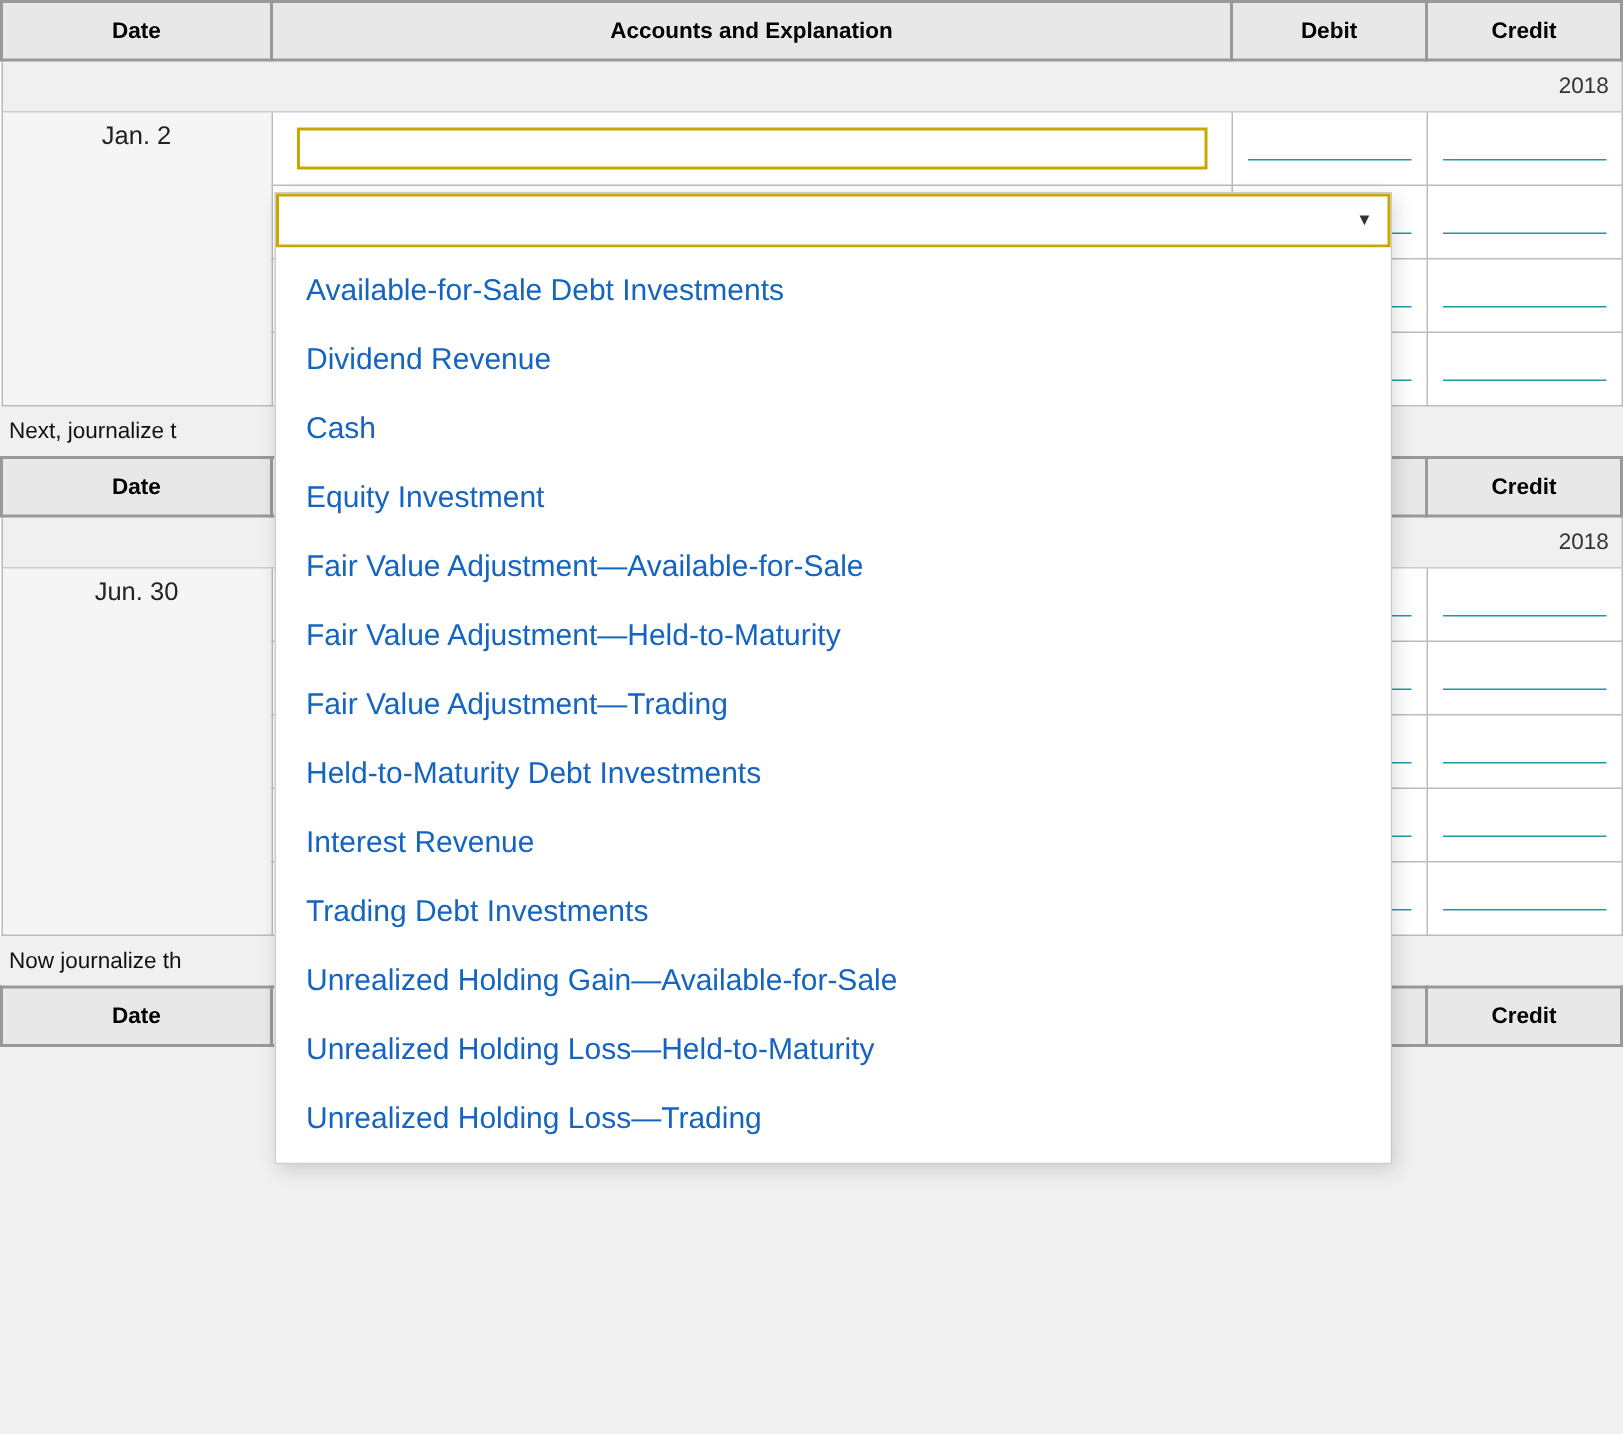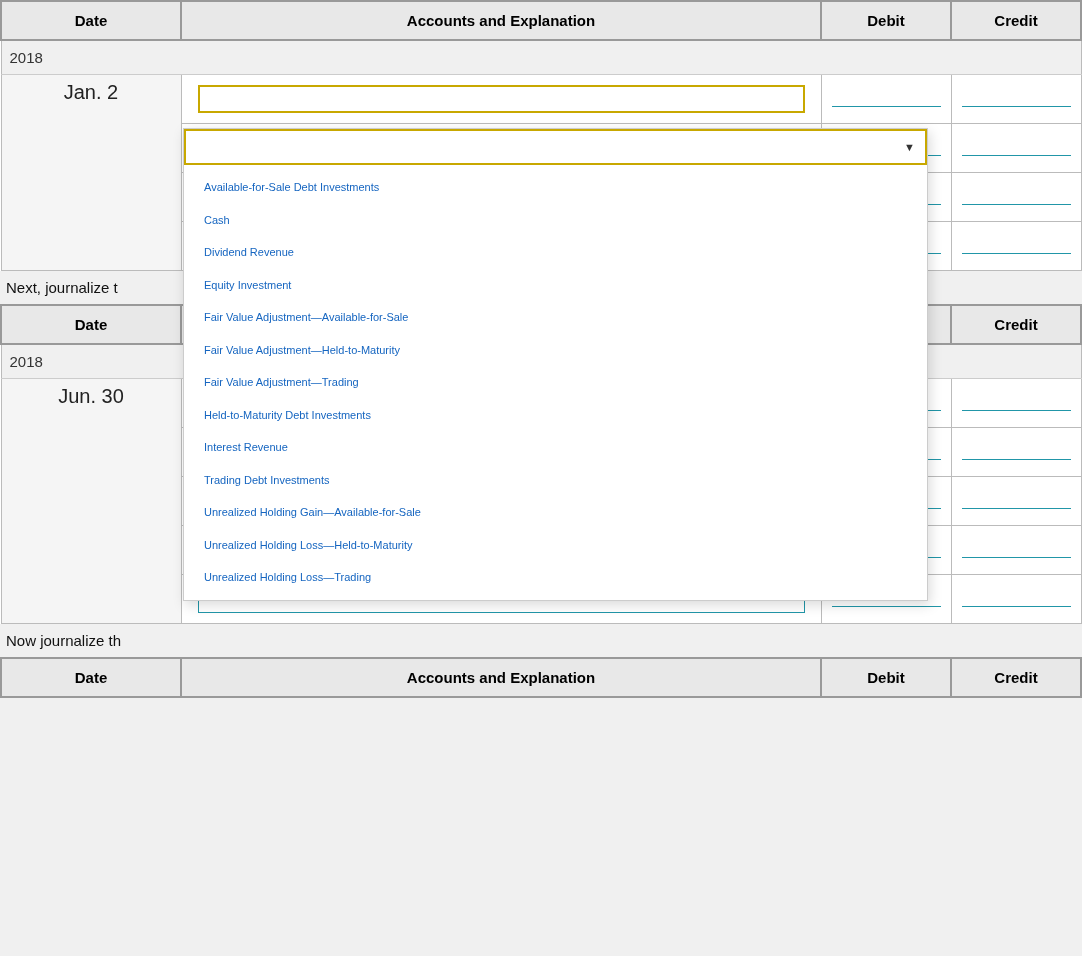--- a/index.html
+++ b/index.html
@@ -40,21 +40,21 @@
     .journal-table th.debit-col { width: 130px; }
 
     .journal-table td {
       border: 1px solid #bbb;
       padding: 6px 10px;
       vertical-align: top;
     }
 
     .date-cell {
       text-align: center;
-      font-size: 20px;
+      font-size: 17px;
       color: #222;
       background: #f5f5f5;
       width: 180px;
       border-right: 2px solid #999;
     }
 
     .account-cell {
       background: #fff;
       padding: 0;
     }
@@ -74,21 +74,21 @@
       padding: 2px 6px;
       font-size: 14px;
     }
 
     .year-row td {
       background: #f0f0f0;
       border-bottom: 1px solid #ccc;
       font-size: 15px;
       font-weight: normal;
       color: #333;
-      text-align: left;
+      text-align: right;
       padding: 8px;
     }
 
     
     .dropdown-overlay {
       position: absolute;
       top: 128px;
       left: 183px;
       width: 745px;
       background: #fff;
@@ -123,21 +123,21 @@
 
     .dropdown-list {
       background: #fff;
       max-height: 700px;
       overflow-y: auto;
       padding: 6px 0;
     }
 
     .dropdown-item {
       padding: 8px 20px;
-      font-size: 11px;
+      font-size: 20px;
       color: #1565c0;
       cursor: pointer;
       line-height: 1.5;
     }
 
     .credit-col {
       width: 130px;
       border-left: 2px solid #999;
       padding: 4px 6px;
     }
@@ -327,22 +327,22 @@
   <div class="dropdown-overlay">
 
     <div class="dropdown-trigger">
       <input type="text" style="font-size: 15px; border: none; outline: none; flex: 1 1 0%;">
       <span class="dropdown-arrow">▼</span>
     </div>
 
     <div class="dropdown-list">
 
     <div class="dropdown-item">Available-for-Sale Debt Investments</div>
+        <div class="dropdown-item">Dividend Revenue</div>
         <div class="dropdown-item">Cash</div>
-        <div class="dropdown-item">Dividend Revenue</div>
         <div class="dropdown-item">Equity Investment</div>
         <div class="dropdown-item">Fair Value Adjustment—Available-for-Sale</div>
         <div class="dropdown-item">Fair Value Adjustment—Held-to-Maturity</div>
         <div class="dropdown-item">Fair Value Adjustment—Trading</div>
         <div class="dropdown-item">Held-to-Maturity Debt Investments</div>
         <div class="dropdown-item">Interest Revenue</div>
         <div class="dropdown-item">Trading Debt Investments</div>
         <div class="dropdown-item">Unrealized Holding Gain—Available-for-Sale</div>
         <div class="dropdown-item">Unrealized Holding Loss—Held-to-Maturity</div>
         <div class="dropdown-item">Unrealized Holding Loss—Trading</div>

